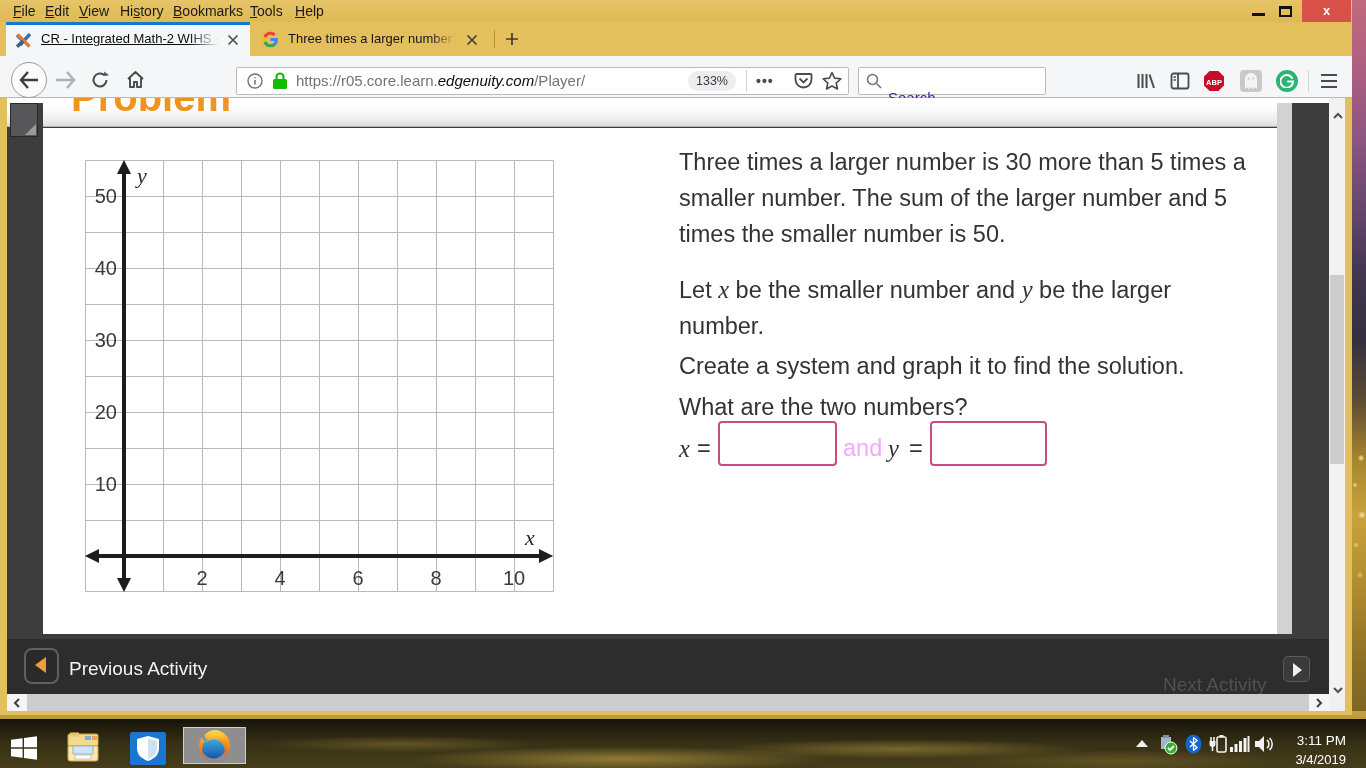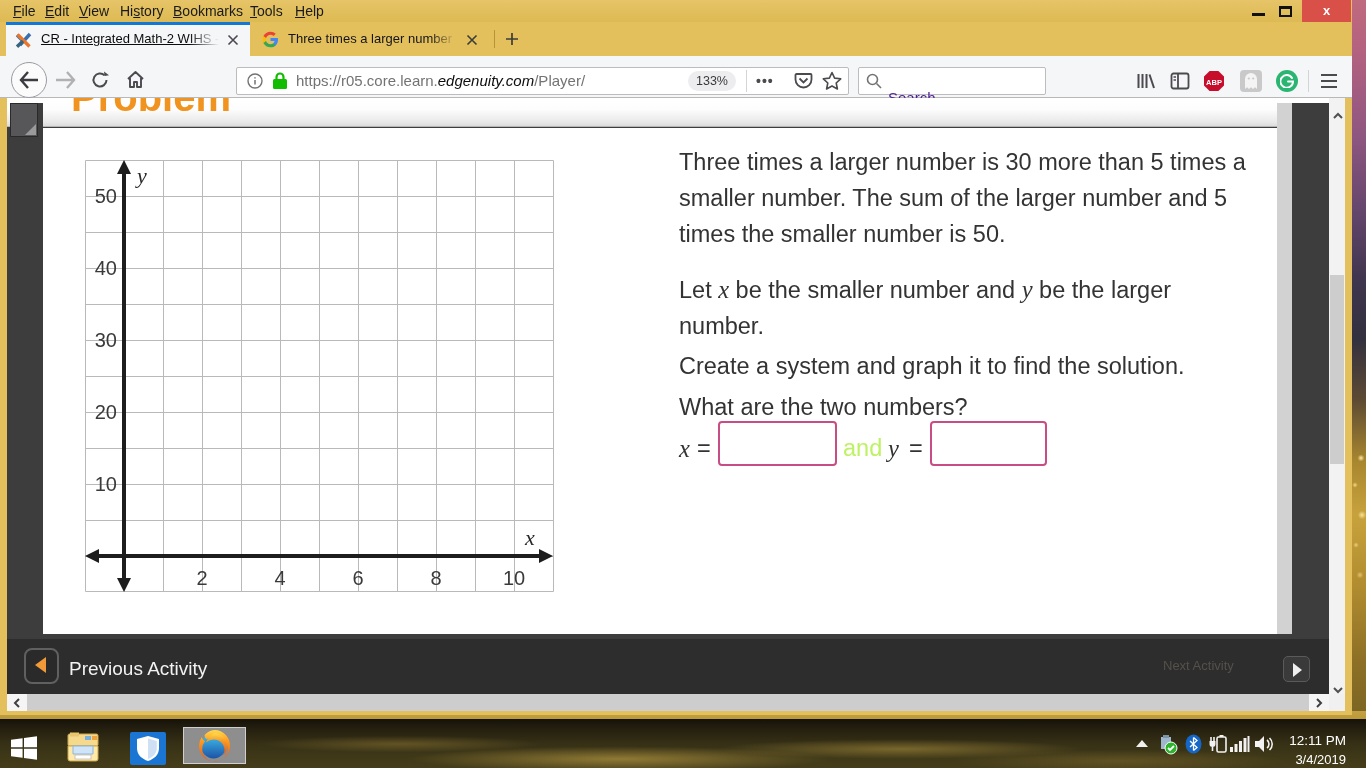--- a/index.html
+++ b/index.html
@@ -212,31 +212,31 @@
 
       <div class="abs" style="left:672px; top:46px; width:620px; font-size:23.5px; color:#333; line-height:36px; white-space:nowrap;">
         <div>Three times a larger number is 30 more than 5 times a<br>smaller number. The sum of the larger number and 5<br>times the smaller number is 50.</div>
         <div style="margin-top:20px;">Let <i class="mi">x</i> be the smaller number and <i class="mi">y</i> be the larger<br>number.</div>
         <div style="margin-top:4px;">Create a system and graph it to find the solution.</div>
         <div style="margin-top:5px;">What are the two numbers?</div>
       </div>
       <div class="abs" style="left:672px; top:337px; font-size:23.5px; color:#333;"><i class="mi">x</i></div>
       <div class="abs" style="left:690px; top:337px; font-size:23.5px; color:#333;">=</div>
       <div class="abs" style="left:711px; top:323px; width:119px; height:45px; background:#fff; border:2px solid #c94d85; border-radius:4px;"></div>
-      <div class="abs" style="left:836px; top:337px; font-size:23.5px; color:#bef264;">and</div>
+      <div class="abs" style="left:836px; top:337px; font-size:23.5px; color:#f0abfc;">and</div>
       <div class="abs" style="left:881px; top:337px; font-size:23.5px; color:#333;"><i class="mi">y</i></div>
       <div class="abs" style="left:902px; top:337px; font-size:23.5px; color:#333;">=</div>
       <div class="abs" style="left:923px; top:323px; width:117px; height:45px; background:#fff; border:2px solid #c94d85; border-radius:4px;"></div>
 
       <div class="abs" style="left:0; top:541px; width:1322px; height:55px; background:#2d2d2d;"></div>
       <div class="abs" style="left:17px; top:550px; width:35px; height:36px; background:#2a2a2a; border:2px solid #606060; border-radius:8px;">
         <div class="abs" style="left:9px; top:7px; width:0; height:0; border-top:8px solid transparent; border-bottom:8px solid transparent; border-right:11px solid #f19a37;"></div>
       </div>
       <div class="abs" style="left:62px; top:560px; font-size:19px; color:#f2f2f2;">Previous Activity</div>
-      <div class="abs" style="left:1156px; top:560px; font-size:13px; color:#55504b;">Next Activity</div>
+      <div class="abs" style="left:1156px; top:576px; font-size:19px; color:#55504b;">Next Activity</div>
       <div class="abs" style="left:1276px; top:558px; width:27px; height:26px; background:#3a3a3a; border:1px solid #5a5a5a; border-radius:5px;">
         <div class="abs" style="left:9px; top:6px; width:0; height:0; border-top:7px solid transparent; border-bottom:7px solid transparent; border-left:9px solid #efefef;"></div>
       </div>
     </div>
 
     <div class="abs" style="left:1329px; top:98px; width:16px; height:596px; background:#f2f2f2;">
       <div class="abs" style="left:4px; top:8px; width:8px; height:8px;"><svg width="10" height="8" viewBox="0 0 10 8">
             <path d="M1 6 L5 2 L9 6" stroke="#505050" stroke-width="2" fill="none"></path>
           </svg></div>
       <div class="abs" style="left:1px; top:177px; width:14px; height:189px; background:#cdcdcd;"></div>
@@ -335,17 +335,17 @@
         <rect x="4.5" y="8" width="3" height="8" fill="#f2f2f2"></rect>
         <rect x="9" y="5" width="3" height="11" fill="#f2f2f2"></rect>
         <rect x="13.5" y="2" width="3" height="14" fill="#f2f2f2"></rect>
         <rect x="17.5" y="0" width="2" height="16" fill="#f2f2f2"></rect>
     </svg>
 
     <svg class="abs" style="left:1254px; top:16px;" width="20" height="18" viewBox="0 0 20 18">
       <path d="M1 6 h4 l5-5 v16 l-5-5 h-4 z" fill="#f2f2f2"></path>
       <path d="M13 5 a5 5 0 0 1 0 8 M15.5 3 a8 8 0 0 1 0 12" stroke="#f2f2f2" stroke-width="1.6" fill="none"></path>
     </svg>
-    <div class="abs" style="left:1286px; top:14px; width:60px; height:13px; font-size:13.5px; color:#fff; text-align:right;">12:11 PM</div>
+    <div class="abs" style="left:1286px; top:14px; width:60px; height:13px; font-size:13.5px; color:#fff; text-align:right;">3:11 PM</div>
     <div class="abs" style="left:1286px; top:33px; width:60px; height:13px; font-size:13px; color:#fff; text-align:right;">3/4/2019</div>
   </div>
 
 </div>
 
 </body></html>

